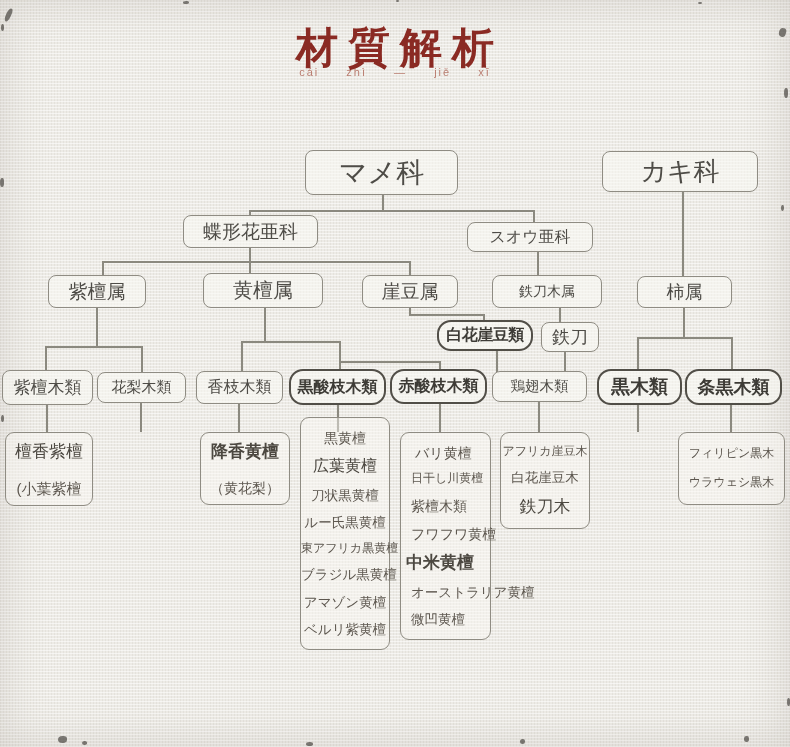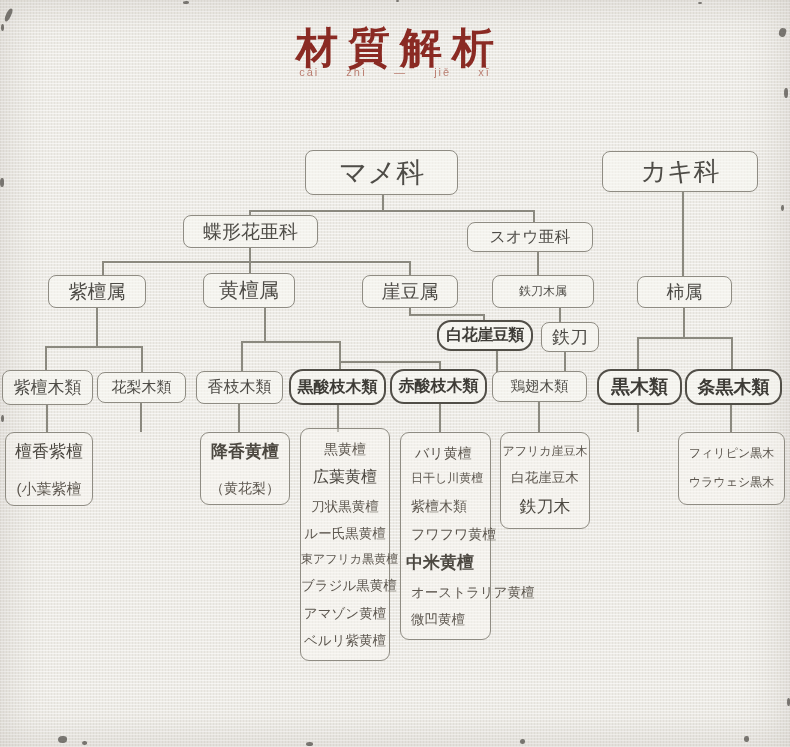--- a/index.html
+++ b/index.html
@@ -122,27 +122,27 @@
   <div class="node" style="left:183px;top:215px;width:135px;height:33px;font-size:19px;">
       <span>蝶形花亜科</span>
     </div>
   <div class="node" style="left:467px;top:222px;width:126px;height:30px;font-size:16px;">
       <span>スオウ亜科</span>
     </div>
 
   <div class="node" style="left:48px;top:275px;width:98px;height:33px;font-size:19px;">
       <span>紫檀属</span>
     </div>
-  <div class="node" style="left:203px;top:273px;width:92px;height:35px;font-size:20px;">
+  <div class="node" style="left:203px;top:273px;width:120px;height:35px;font-size:20px;">
       <span>黄檀属</span>
     </div>
   <div class="node" style="left:362px;top:275px;width:96px;height:33px;font-size:19px;">
       <span>崖豆属</span>
     </div>
-  <div class="node" style="left:492px;top:275px;width:102px;height:33px;font-size:12px;">
+  <div class="node" style="left:492px;top:275px;width:110px;height:33px;font-size:14px;">
       <span>鉄刀木属</span>
     </div>
   <div class="node" style="left:637px;top:276px;width:95px;height:32px;font-size:18px;">
       <span>柿属</span>
     </div>
 
   <div class="node bold" style="left:437px;top:320px;width:96px;height:31px;font-size:16px;letter-spacing:-0.5px;">
       <span>白花崖豆類</span>
     </div>
   <div class="node" style="left:541px;top:322px;width:58px;height:30px;font-size:18px;">
@@ -178,21 +178,21 @@
     <div class="li sz-l">檀香紫檀</div>
     <div class="li sz-m" style="font-size:15px;">(小葉紫檀</div>
   </div>
 
 
   <div class="leaf al-center topalign" style="left:200px;top:432px;width:90px;height:73px;">
     <div class="li sz-l fw">降香黄檀</div>
     <div class="li sz-m" style="font-size:14px;">（黄花梨）</div>
   </div>
 
-  <div class="leaf al-center" style="left:300px;top:428px;width:90px;height:233px;">
+  <div class="leaf al-center" style="left:300px;top:417px;width:90px;height:233px;">
     <div class="li sz-m" style="font-size:14px;">黒黄檀</div>
     <div class="li sz-l" style="font-size:16px;">広葉黄檀</div>
     <div class="li sz-m">刀状黒黄檀</div>
     <div class="li sz-m">ルー氏黒黄檀</div>
     <div class="li sz-s">東アフリカ黒黄檀</div>
     <div class="li sz-m">ブラジル黒黄檀</div>
     <div class="li sz-m">アマゾン黄檀</div>
     <div class="li sz-m">ベルリ紫黄檀</div>
   </div>
 

